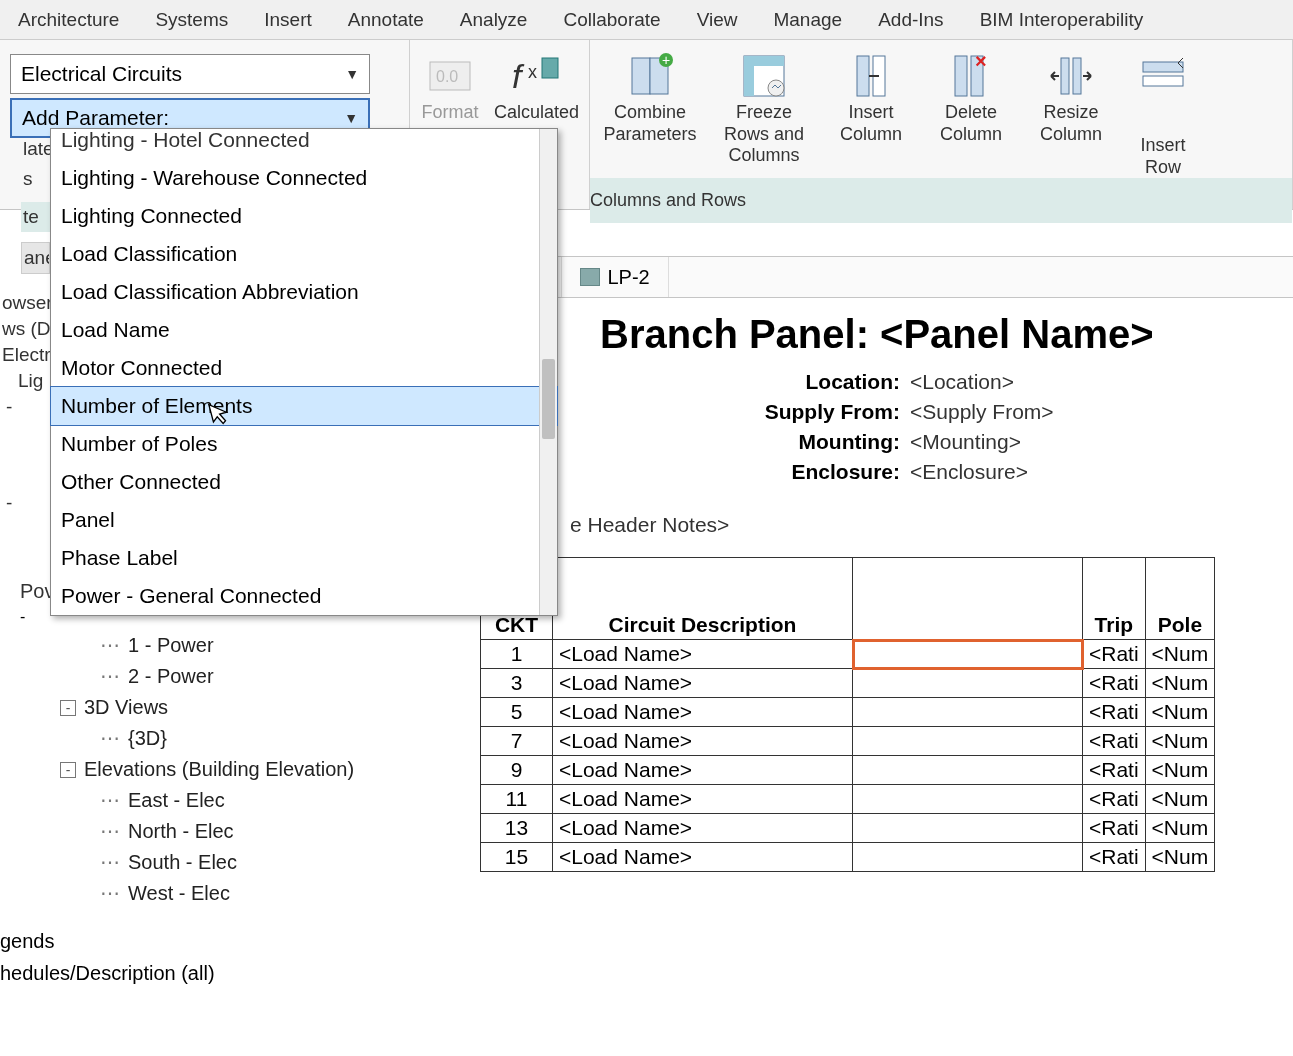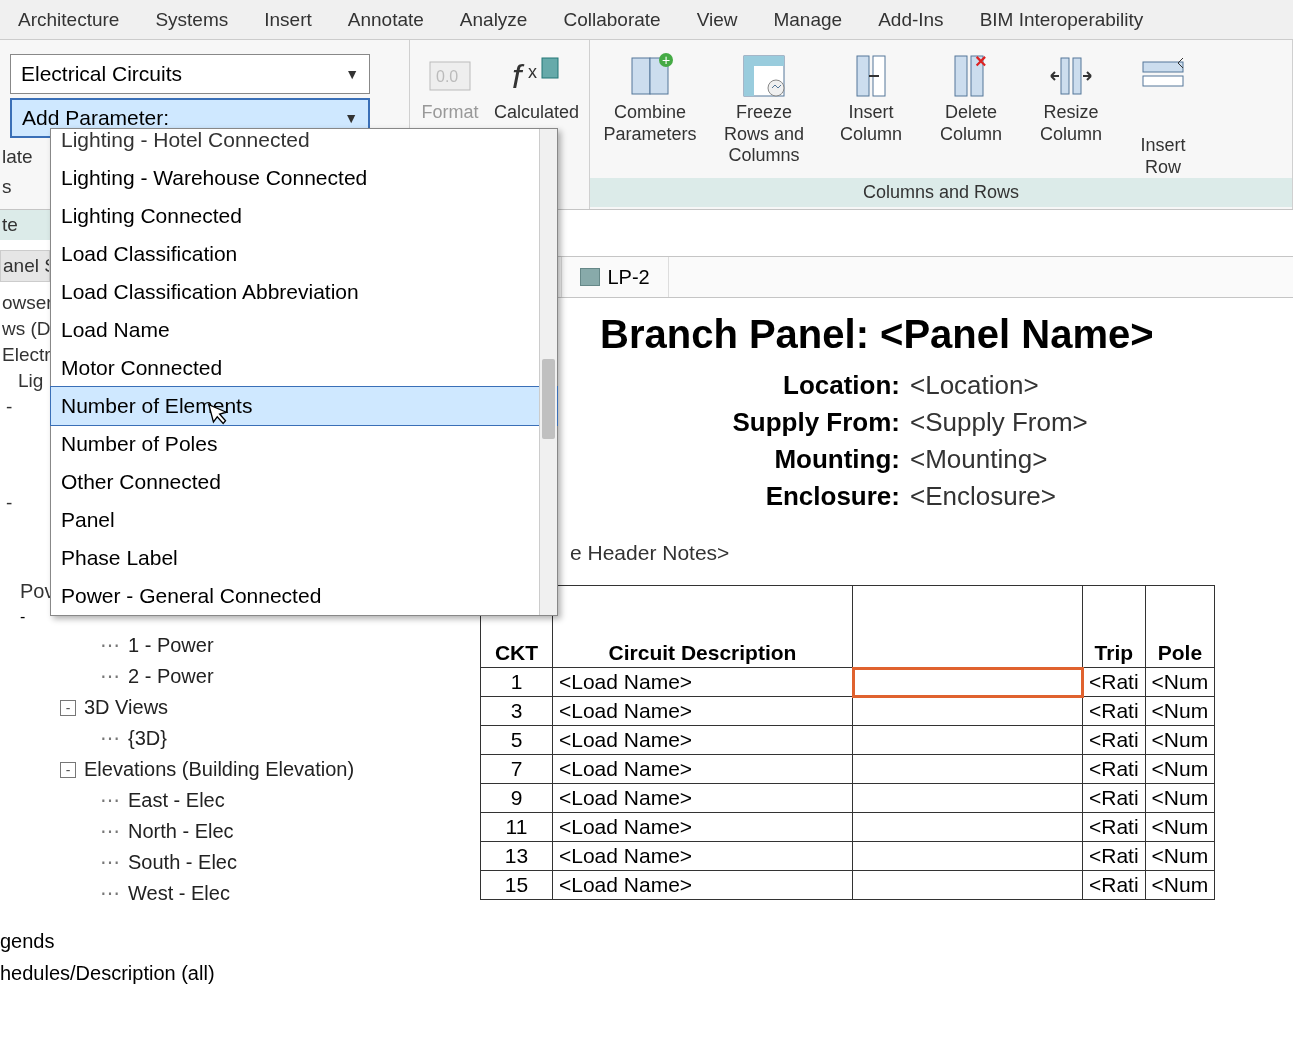--- a/index.html
+++ b/index.html
@@ -39,24 +39,23 @@
     padding: 6px 10px 2px 10px;
   }
   .ribbon-group.columns-rows { flex: 1; }
   .ribbon-group-content {
     display: flex;
     align-items: flex-start;
     gap: 14px;
     flex: 1;
   }
   .ribbon-group-label {
-    text-align: center;
     font-size: 18px;
     color: #333;
-    padding: 4px 0;
+    padding: 12px 0;
     background: #dcebe9;
     margin: 0 -10px;
   }
   .ribbon-btn {
     display: flex;
     flex-direction: column;
     align-items: center;
     justify-content: flex-start;
     width: 100px;
     padding-top: 4px;
@@ -192,21 +191,21 @@
     background: #fff;
     overflow: hidden;
   }
   .panel-title {
     font-size: 40px;
     font-weight: 700;
     padding: 12px 0 10px 130px;
     white-space: nowrap;
   }
   .panel-meta {
-    font-size: 26px;
+    font-size: 21px;
     padding-left: 130px;
   }
   .panel-meta .mrow { display: flex; gap: 10px; padding: 3px 0; max-width: 640px;}
   .panel-meta .mrow .k { font-weight: 700; width: 300px; text-align: right; }
   .panel-meta .mrow .v { color: #333; }
 
   .header-notes {
     font-size: 21px;
     padding: 26px 0 20px 100px;
     color: #333;
@@ -353,21 +352,21 @@
               <path d="M44 2 l-5 5 l5 5" stroke="#333" fill="none"></path>
             </svg>
         </div>
         <span>Insert Row</span>
       </div>
     </div>
     <div class="ribbon-group-label">Columns and Rows</div>
   </div>
 </div>
 
-<div class="left-sliver" style="top:52px;">
+<div class="left-sliver" style="top:44px;padding-left:21px;">
   <div style="height:90px;"></div>
   <div>late</div>
   <div>s</div>
   <div style="height:6px;"></div>
   <div style="background:#dcebe9;">te</div>
   <div class="panel-label">anel S</div>
 </div>
 
 <div class="browser-top">
   <div>owser</div>

